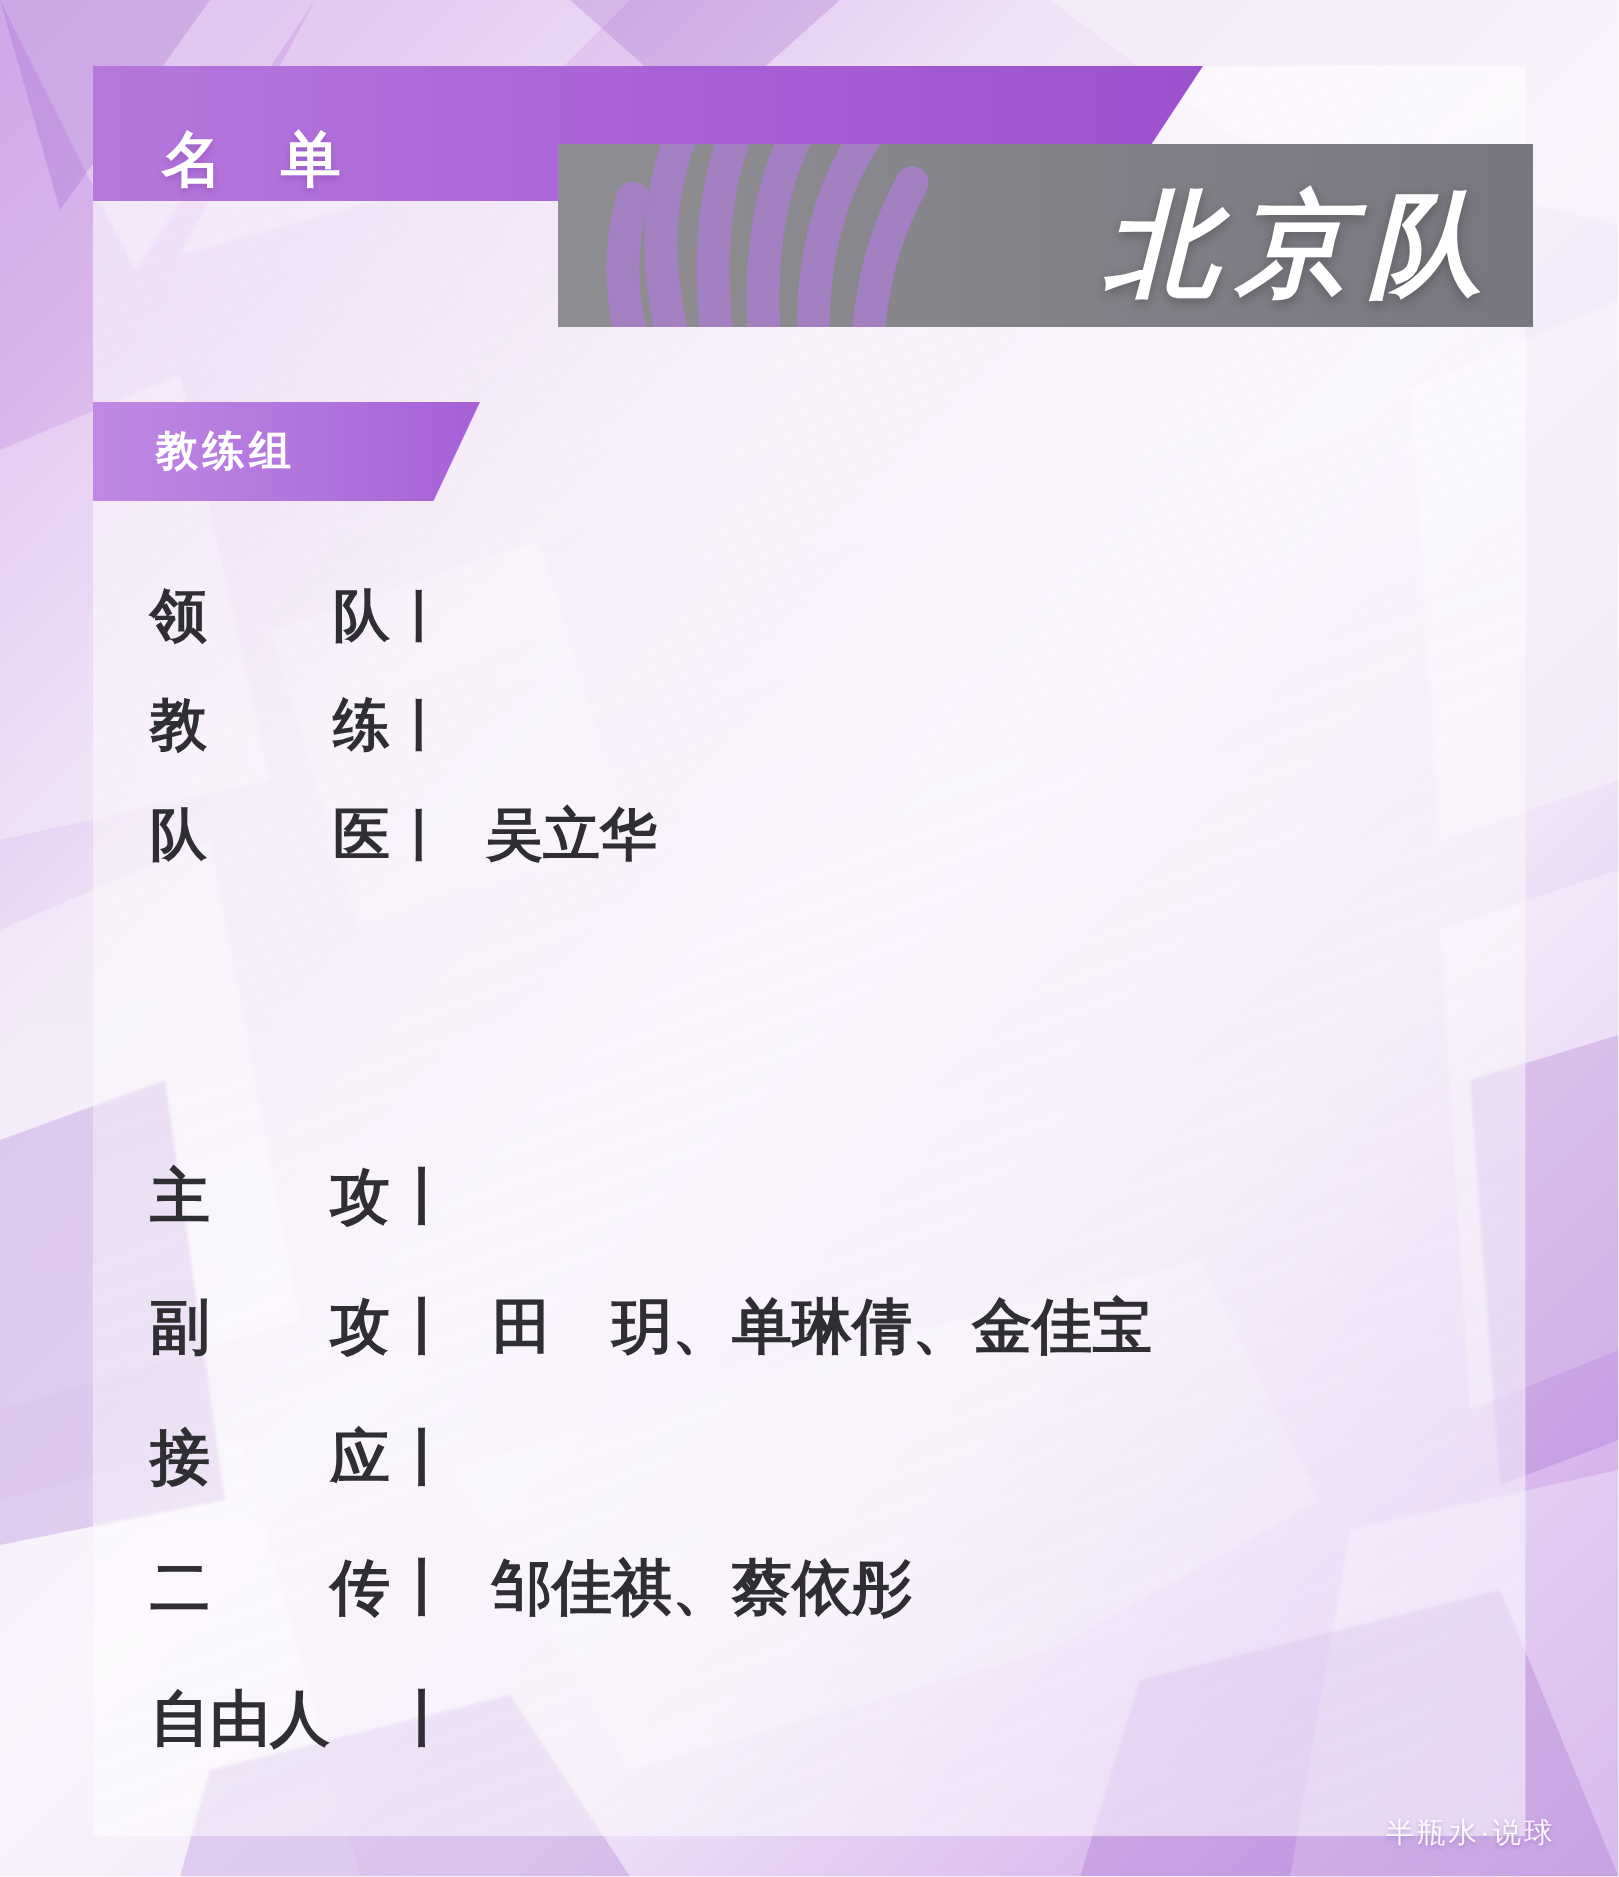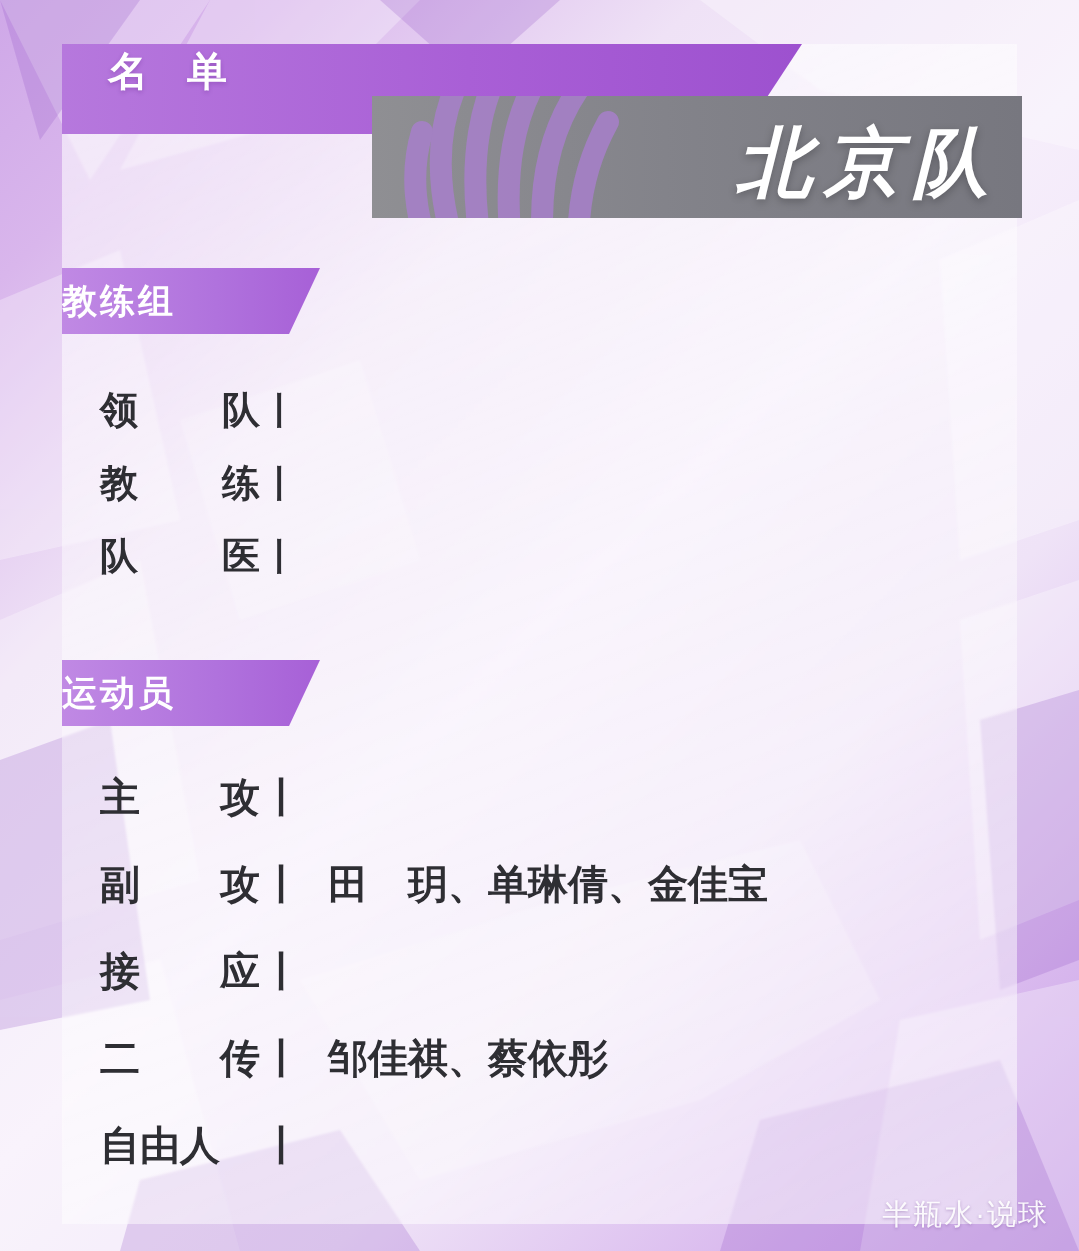--- a/index.html
+++ b/index.html
@@ -37,21 +37,21 @@
   
   .name-tab {
     position: absolute;
     left: 62px;
     top: 44px;
     width: 740px;
     height: 90px;
     background: linear-gradient(90deg, #b678dd 0%, #a95fd6 55%, #9d51cf 100%);
     clip-path: polygon(0 0, 100% 0, 92% 100%, 0 100%);
     display: flex;
-    align-items: flex-start;
+    align-items: flex-end;
   }
   .name-tab .label {
     color: #ffffff;
     font-size: 40px;
     font-weight: bold;
     letter-spacing: 14px;
     margin-left: 46px;
     text-shadow: 0 2px 4px rgba(80,20,120,0.25);
   }
 
@@ -94,23 +94,24 @@
   .section-chip {
     position: absolute;
     height: 66px;
     background: linear-gradient(90deg, #c089e4 0%, #b072dd 60%, #a760d7 100%);
     clip-path: polygon(0 0, 100% 0, 88% 100%, 0 100%);
     display: flex;
     align-items: center;
   }
   .section-chip .chip-label {
     color: #ffffff;
-    font-size: 35px;
+    font-size: 28px;
     font-weight: bold;
     letter-spacing: 3px;
+    margin-left: 42px;
   }
   #chip-coach { left: 62px; top: 268px; width: 258px; }
   #chip-player { left: 62px; top: 660px; width: 258px; }
 
   
   .roster {
     position: absolute;
     left: 100px;
   }
   #coach-rows { top: 385px; }
@@ -145,23 +146,23 @@
     font-weight: bold;
     color: #2e2e33;
     white-space: nowrap;
   }
   #player-rows .role,
   #player-rows .sep,
   #player-rows .names { font-size: 40px; }
 
   .watermark {
     position: absolute;
-    right: 30px;
+    right: 42px;
     bottom: 16px;
-    font-size: 29px;
+    font-size: 19px;
     color: rgba(255,255,255,0.92);
     letter-spacing: 2px;
     text-shadow: 0 1px 3px rgba(120,80,150,0.45);
   }
 </style>
 </head>
 <body>
 
 <div class="poster">
 
@@ -234,26 +235,24 @@
           <span class="r-char">练</span>
         </span>
       <span class="sep">丨</span>
     </div>
     <div class="row">
       <span class="role">
           <span class="r-char">队</span>
           <span class="r-char">医</span>
         </span>
       <span class="sep">丨</span>
-    </div>
-  </div>
-
-  <div class="section-chip" id="chip-player">
-    <span class="chip-label">运动员</span>
-  </div>
+      <span class="names">吴立华</span>
+    </div>
+  </div>
+
 
   <div class="roster" id="player-rows">
     <div class="row">
       <span class="role">
           <span class="r-char">主</span>
           <span class="r-char">攻</span>
         </span>
       <span class="sep">丨</span>
     </div>
     <div class="row">

